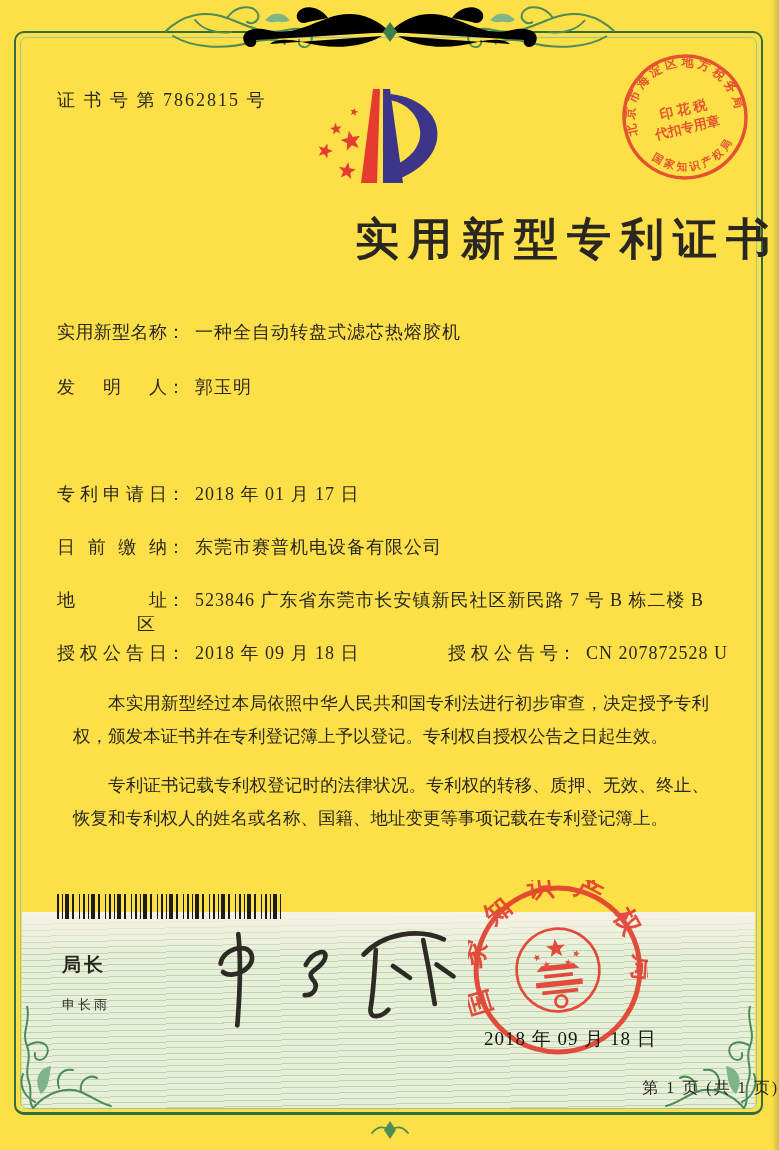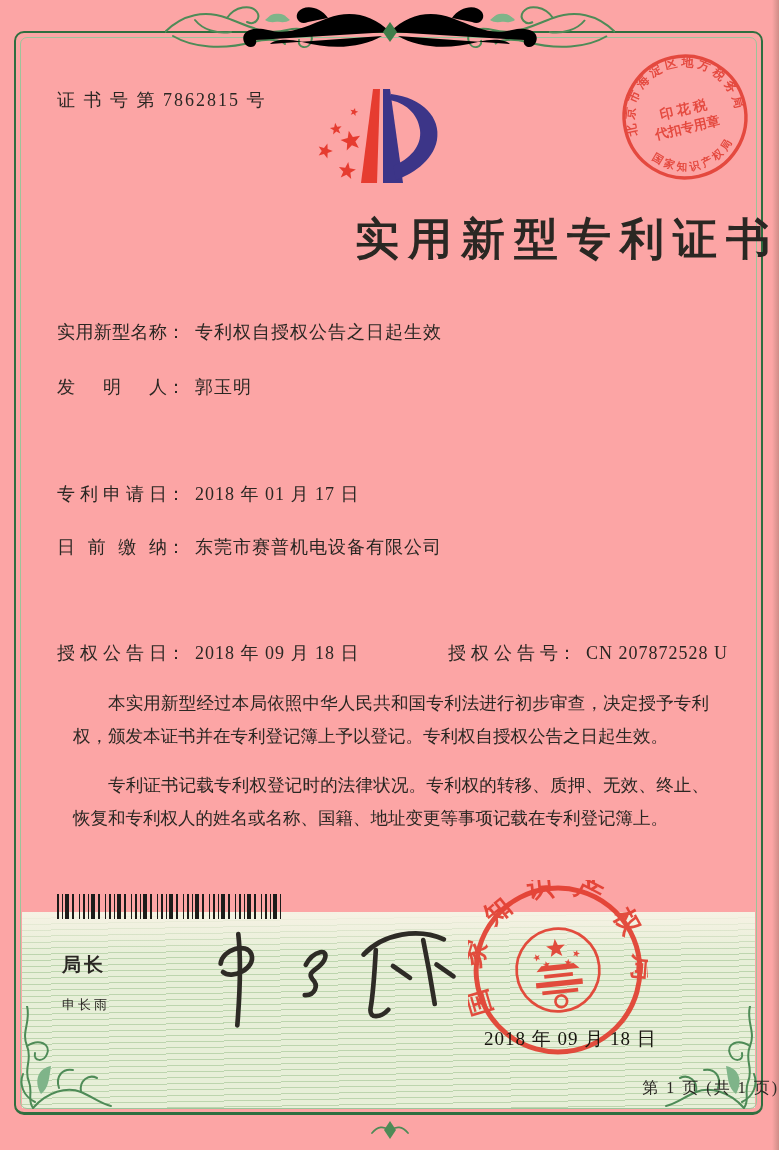--- a/index.html
+++ b/index.html
@@ -1,19 +1,19 @@
 <!DOCTYPE html>
 <html><head>
 <meta charset="utf-8">
 <style>
   html,body{margin:0;padding:0;}
   body{background:#888;}
   .page{
     position:relative;width:779px;height:1150px;margin:0 auto;
-    background:#fca5a5;overflow:hidden;
+    background:#fde047;overflow:hidden;
     font-family:"Liberation Serif","DejaVu Serif",serif;color:#2a2723;
   }
   .page::after{content:"";position:absolute;top:0;right:0;width:7px;height:100%;
     background:linear-gradient(90deg,rgba(90,80,60,0),rgba(90,80,60,.28));pointer-events:none;z-index:9;}
   
   .border-outer{position:absolute;left:14px;right:16px;top:31px;bottom:35px;
     border:2px solid #2f6e3f;border-bottom-width:3px;border-radius:10px;z-index:1;}
   .border-inner{position:absolute;left:20px;right:22px;top:37px;bottom:41px;
     border:1px solid #9cc49a;border-radius:7px;z-index:1;}
   
@@ -149,30 +149,33 @@
     </g>
     <g fill="#3c3588">
       <path d="M86,7 L93,7 L106,101 L86,101 Z"></path>
       <path d="M94,12 C126,16 144,36 140,58 C136,80 113,93 99,98 L96,84 C113,77 125,64 123,48 C121,31 107,20 92,18 Z"></path>
     </g>
   </svg>
 
   <div class="title">实用新型专利证书</div>
 
   <div class="field-row" style="top:320px">
-    <span class="flabel">实用新型名称</span><span class="fcolon">：</span><span class="fvalue">专利权自授权公告之日起生效</span>
+    <span class="flabel">实用新型名称</span><span class="fcolon">：</span><span class="fvalue">一种全自动转盘式滤芯热熔胶机</span>
   </div>
   <div class="field-row" style="top:375px">
     <span class="flabel">发明人</span><span class="fcolon">：</span><span class="fvalue">郭玉明</span>
   </div>
   <div class="field-row" style="top:482px">
     <span class="flabel">专利申请日</span><span class="fcolon">：</span><span class="fvalue">2018 年 01 月 17 日</span>
   </div>
   <div class="field-row" style="top:535px">
     <span class="flabel">日前缴纳</span><span class="fcolon">：</span><span class="fvalue">东莞市赛普机电设备有限公司</span>
+  </div>
+  <div class="field-row" style="top:588px">
+    <span class="flabel">地址</span><span class="fcolon">：</span><span class="fvalue addr-val"><span>523846 广东省东莞市长安镇新民社区新民路 7 号 B 栋二楼 B</span><br><span class="addr-l2">区</span></span>
   </div>
   <div class="field-row" style="top:641px;right:57px">
     <span class="flabel">授权公告日</span><span class="fcolon">：</span><span class="fvalue">2018 年 09 月 18 日</span>
     <span class="grant-no-group">
       <span class="flabel">授权公告号</span><span class="fcolon">：</span><span class="fvalue">CN 207872528 U</span>
     </span>
   </div>
 
   <div class="body-text">
     <p>本实用新型经过本局依照中华人民共和国专利法进行初步审查，决定授予专利权，颁发本证书并在专利登记簿上予以登记。专利权自授权公告之日起生效。</p>

